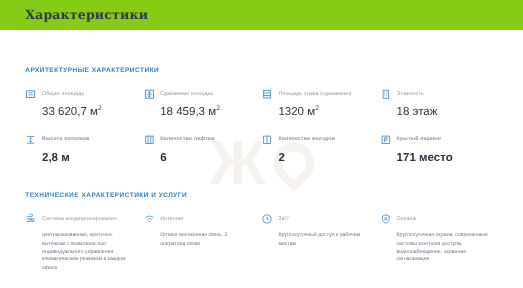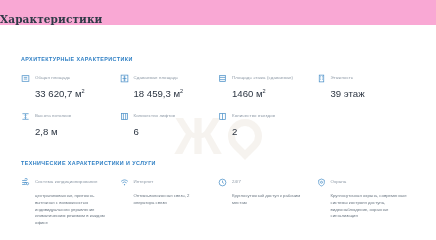--- a/index.html
+++ b/index.html
@@ -11,23 +11,24 @@
   body {
     font-family: "Liberation Sans", sans-serif;
     background: #ffffff;
     color: #2b3441;
     position: relative;
   }
 
   
   .header-bar {
     height: 25px;
-    background: #f9a8d4;
+    background: #84cc16;
     display: flex;
-    align-items: flex-end;
+    align-items: center;
+    padding-left: 21px;
   }
   .header-title {
     font-family: "DejaVu Serif", "Liberation Serif", serif;
     font-size: 10.5px;
     font-weight: bold;
     color: #2f3a47;
     letter-spacing: 0.1px;
   }
 
   
@@ -46,21 +47,21 @@
   }
   .section-arch { margin-top: 31px; }
   .section-tech { margin-top: 23px; }
 
   .grid {
     display: grid;
     grid-template-columns: repeat(4, 1fr);
     column-gap: 0px;
   }
   .grid-arch { margin-top: 11px; }
-  .grid-arch-2 { margin-top: 12px; }
+  .grid-arch-2 { margin-top: 12px; font-weight: bold; }
   .grid-tech { margin-top: 11px; }
 
   .cell {
     padding-right: 8px;
   }
 
   .cell-head {
     display: flex;
     align-items: flex-start;
     gap: 5px;
@@ -184,34 +185,34 @@
     <div class="cell">
       <div class="cell-head">
         <span class="icon">
           <svg viewBox="0 0 16 16" fill="none" stroke="currentColor" stroke-width="1.3">
               <rect x="3" y="2.5" width="10" height="11"></rect>
               <path d="M3 6h10M3 10h10"></path>
             </svg>
         </span>
         <span class="cell-label">Площадь этажа (сдаваемая)</span>
       </div>
-      <div class="cell-value"><span>1460 м</span><sup>2</sup></div>
+      <div class="cell-value"><span>1320 м</span><sup>2</sup></div>
     </div>
 
     <div class="cell">
       <div class="cell-head">
         <span class="icon">
           <svg viewBox="0 0 16 16" fill="none" stroke="currentColor" stroke-width="1.3">
               <rect x="4" y="2" width="8" height="12"></rect>
               <path d="M6 4.5h1.2M9 4.5h1.2M6 7h1.2M9 7h1.2M6 9.5h1.2M9 9.5h1.2"></path>
             </svg>
         </span>
         <span class="cell-label">Этажность</span>
       </div>
-      <div class="cell-value"><span>39 этаж</span><sup></sup></div>
+      <div class="cell-value"><span>18 этаж</span><sup></sup></div>
     </div>
 
   </div>
 
   <div class="grid grid-arch-2">
 
     <div class="cell">
       <div class="cell-head">
         <span class="icon">
           <svg viewBox="0 0 16 16" fill="none" stroke="currentColor" stroke-width="1.3">
@@ -242,20 +243,32 @@
           <svg viewBox="0 0 16 16" fill="none" stroke="currentColor" stroke-width="1.3">
               <rect x="3" y="2.5" width="10" height="11"></rect>
               <path d="M8 2.5v11"></path>
             </svg>
         </span>
         <span class="cell-label">Количество въездов</span>
       </div>
       <div class="cell-value"><span>2</span><sup></sup></div>
     </div>
 
+    <div class="cell">
+      <div class="cell-head">
+        <span class="icon">
+          <svg viewBox="0 0 16 16" fill="none" stroke="currentColor" stroke-width="1.3">
+              <rect x="2.5" y="2.5" width="11" height="11"></rect>
+              <path d="M6.3 11.5V4.8h2.1a1.9 1.9 0 0 1 0 3.8H6.3"></path>
+            </svg>
+        </span>
+        <span class="cell-label">Крытый паркинг</span>
+      </div>
+      <div class="cell-value"><span>171 место</span><sup></sup></div>
+    </div>
 
   </div>
 
   <div class="section-title section-tech">ТЕХНИЧЕСКИЕ ХАРАКТЕРИСТИКИ И УСЛУГИ</div>
 
   <div class="grid grid-tech">
 
     <div class="cell">
       <div class="cell-head">
         <span class="icon">

